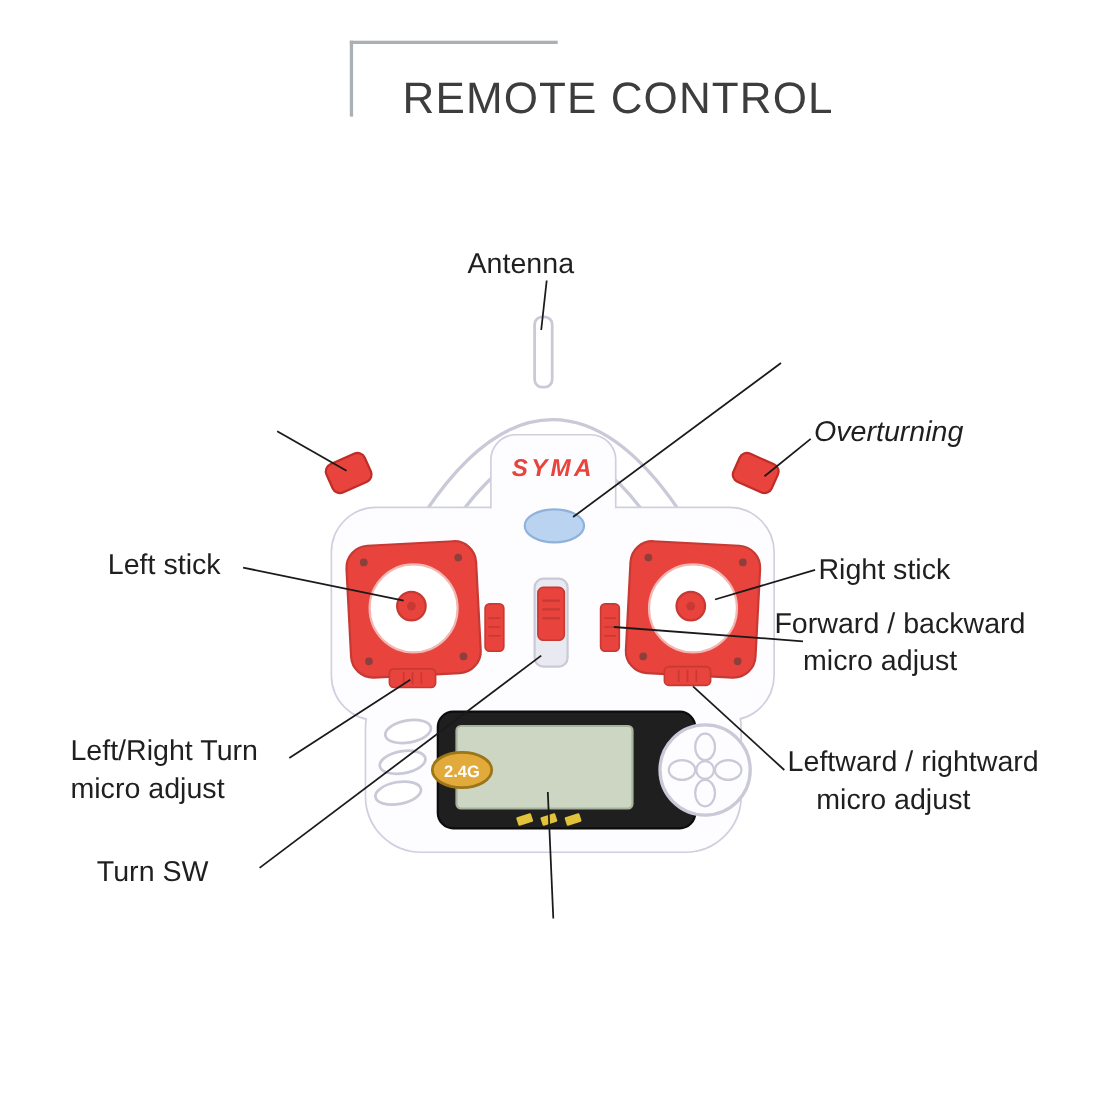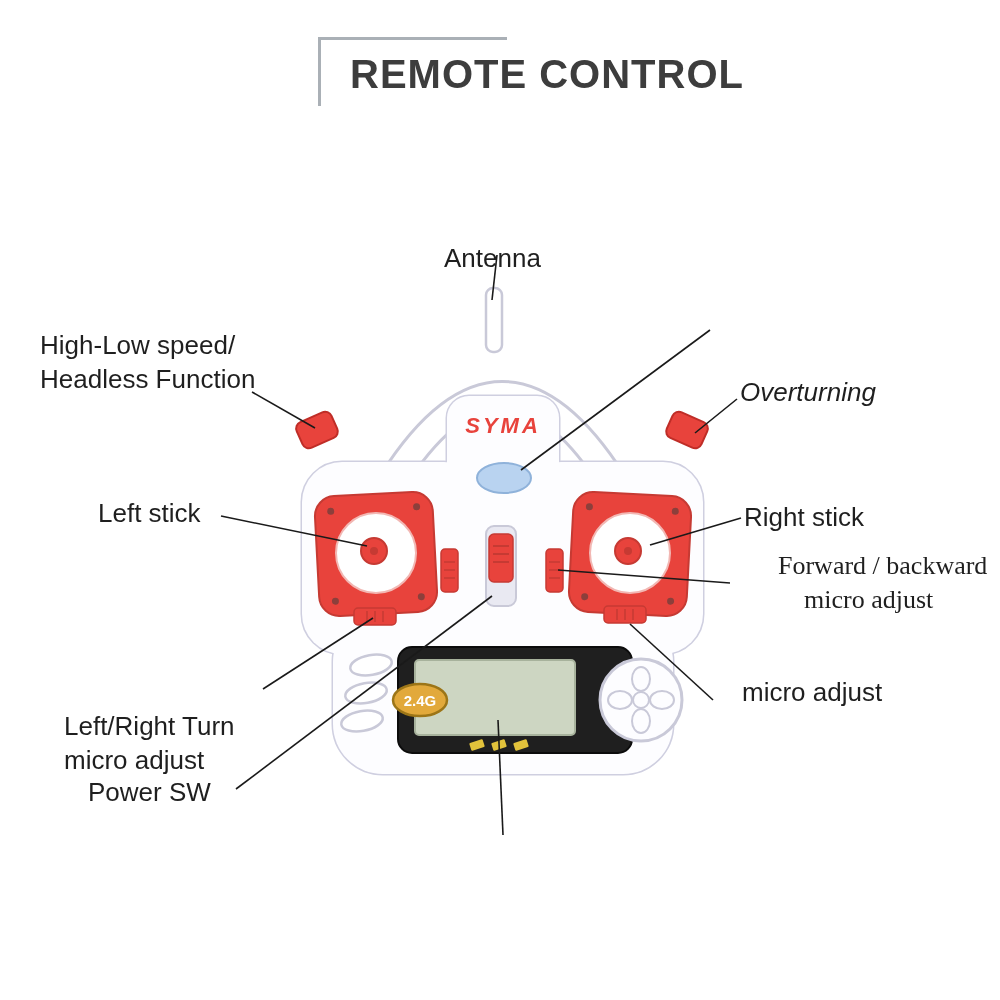--- a/index.html
+++ b/index.html
@@ -6,22 +6,22 @@
   .stage {
     position:relative; width:1000px; height:1000px; background:#ffffff;
     font-family:"Liberation Sans", sans-serif; overflow:hidden;
   }
   .art { position:absolute; left:0; top:0; }
   .title-bracket {
     position:absolute; left:318px; top:37px; width:186px; height:66px;
     border-top:3px solid #aab0b6; border-left:3px solid #aab0b6;
   }
   .page-title {
-    position:absolute; left:350px; top:52px; margin:0;
-    font-size:40px; font-weight:700; letter-spacing:1px; color:#3d3d3d;
+    position:absolute; left:350px; top:52px; margin:16px;
+    font-size:40px; font-weight:400; letter-spacing:1px; color:#3d3d3d;
     white-space:nowrap;
   }
   .label {
     position:absolute; font-size:26px; color:#1f1f1f; line-height:30px;
     white-space:nowrap;
   }
   .label .line { display:block; }
   .label .indent { margin-left:26px; }
   .label.two-line .line + .line { margin-top:4px; }
 </style>
@@ -164,54 +164,51 @@
       <line x1="221" y1="516" x2="367" y2="546"></line>
       <line x1="741" y1="518" x2="650" y2="545"></line>
       <line x1="730" y1="583" x2="558" y2="570"></line>
       <line x1="263" y1="689" x2="373" y2="618"></line>
       <line x1="713" y1="700" x2="630" y2="624"></line>
       <line x1="236" y1="789" x2="492" y2="596"></line>
       <line x1="503" y1="835" x2="498" y2="720"></line>
     </g>
   </svg>
 
-  <div class="label" style="left:444px; top:224px;margin-top:19px;">
+  <div class="label" style="left:425px; top:224px;">
     <span class="line">Antenna</span>
   </div>
 
 
   <div class="label" style="left:740px; top:377px;font-style:italic;">
     <span class="line">Overturning</span>
   </div>
 
-  <div class="label two-line" style="left:40px; top:330px;">
-    <span class="line">High-Low speed/</span>
-    <span class="line">Headless Function</span>
-  </div>
 
   <div class="label" style="left:98px; top:498px;">
     <span class="line">Left stick</span>
   </div>
 
   <div class="label" style="left:744px; top:502px;">
     <span class="line">Right stick</span>
   </div>
 
-  <div class="label two-line" style="left:778px; top:551px;font-family:Liberation Serif, serif;">
+  <div class="label two-line" style="left:704px; top:551px;">
     <span class="line">Forward / backward</span>
     <span class="line indent">micro adjust</span>
   </div>
 
-  <div class="label two-line" style="left:64px; top:667px;margin-top:44px;">
+  <div class="label two-line" style="left:64px; top:667px;">
     <span class="line">Left/Right Turn</span>
     <span class="line">micro adjust</span>
   </div>
 
   <div class="label two-line" style="left:716px; top:677px;">
+    <span class="line">Leftward / rightward</span>
     <span class="line indent">micro adjust</span>
   </div>
 
   <div class="label" style="left:88px; top:777px;">
-    <span class="line">Power SW</span>
+    <span class="line">Turn SW</span>
   </div>
 
 
 </div>
 
 </body></html>

